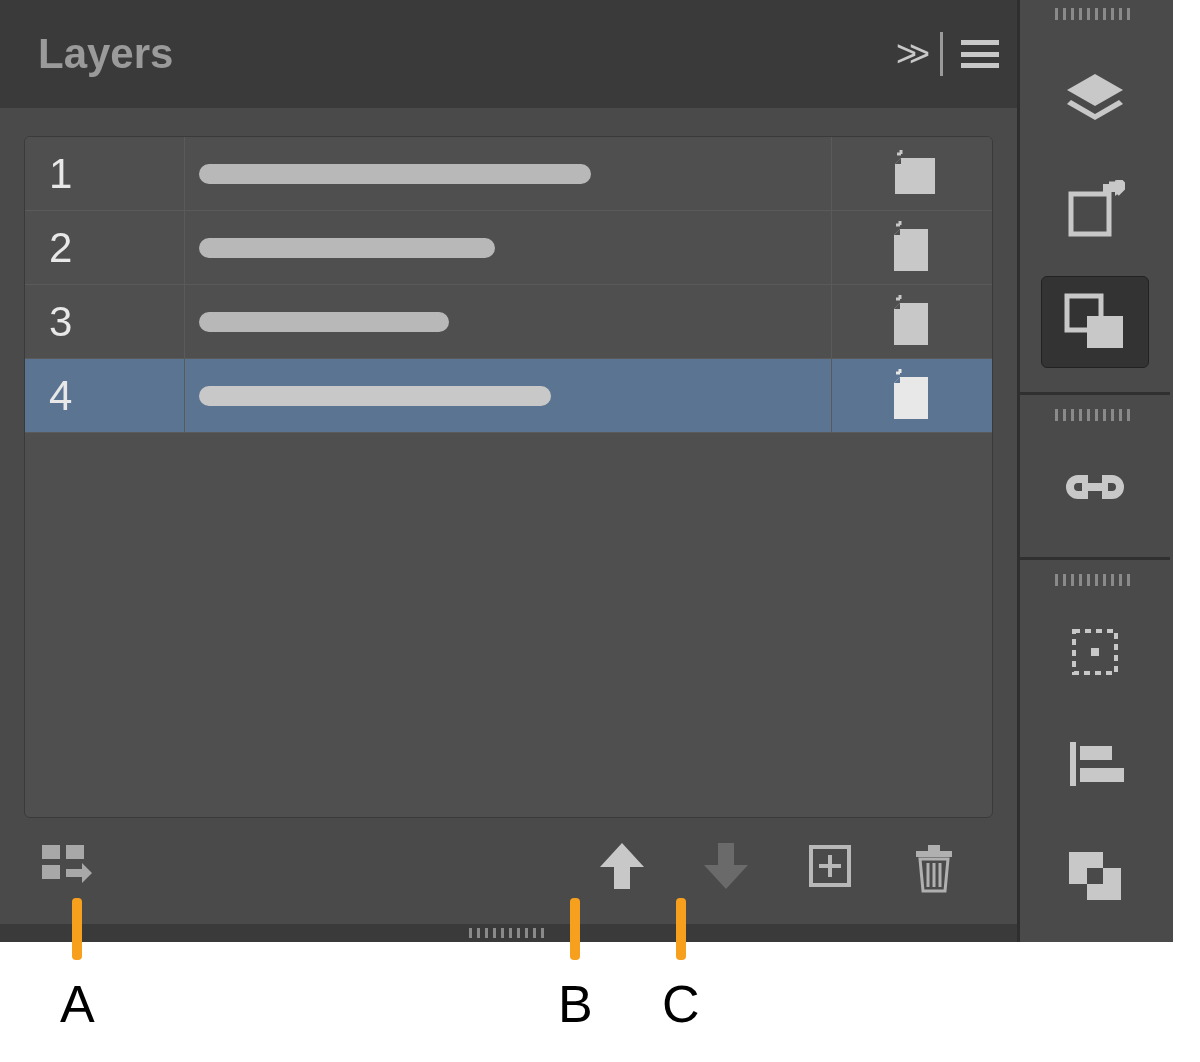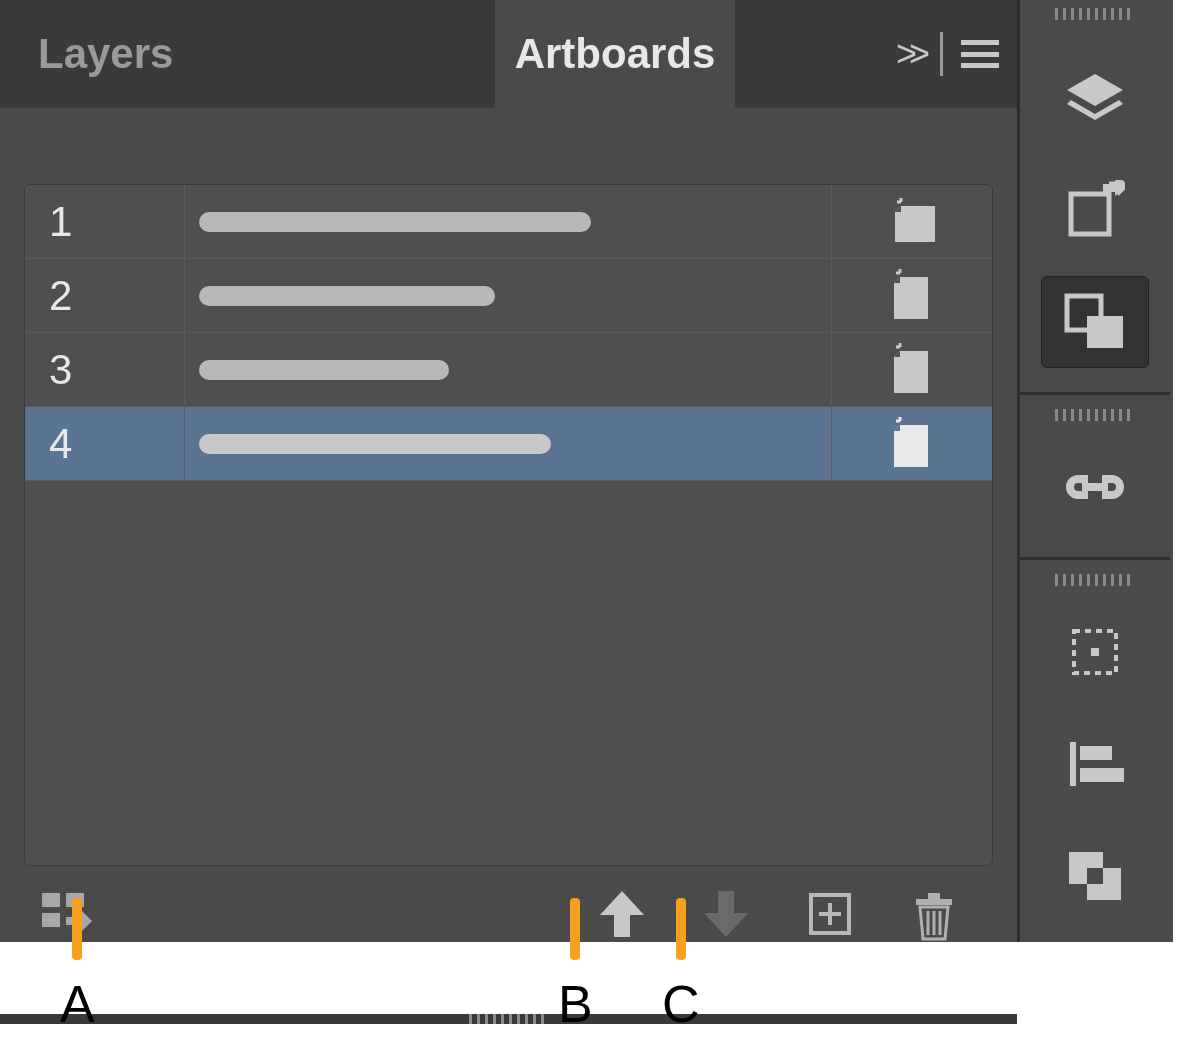--- a/index.html
+++ b/index.html
@@ -18,21 +18,20 @@
     background: #4a4a4a;
     display: flex;
   }
   .main-panel {
     width: 1020px;
     height: 942px;
     background: #4a4a4a;
     border-right: 3px solid #2e2e2e;
     display: flex;
     flex-direction: column;
-    gap: 48px;
   }
   .tab-bar {
     height: 108px;
     background: #3a3a3a;
     display: flex;
     align-items: center;
     position: relative;
   }
   .tab {
     height: 108px;
@@ -210,21 +209,20 @@
   }
 </style>
 </head>
 <body>
 
 <div class="app">
   <div class="main-panel">
 
     <div class="tab-bar">
       <div class="tab layers">Layers</div>
-      <div class="tab artboards active">Artboards</div>
       <div class="tab-tools">
         <div class="collapse-icon">&gt;&gt;</div>
         <div class="divider-v"></div>
         <div class="menu-icon">
           <span></span>
             <span></span>
             <span></span>
         </div>
       </div>
     </div>

